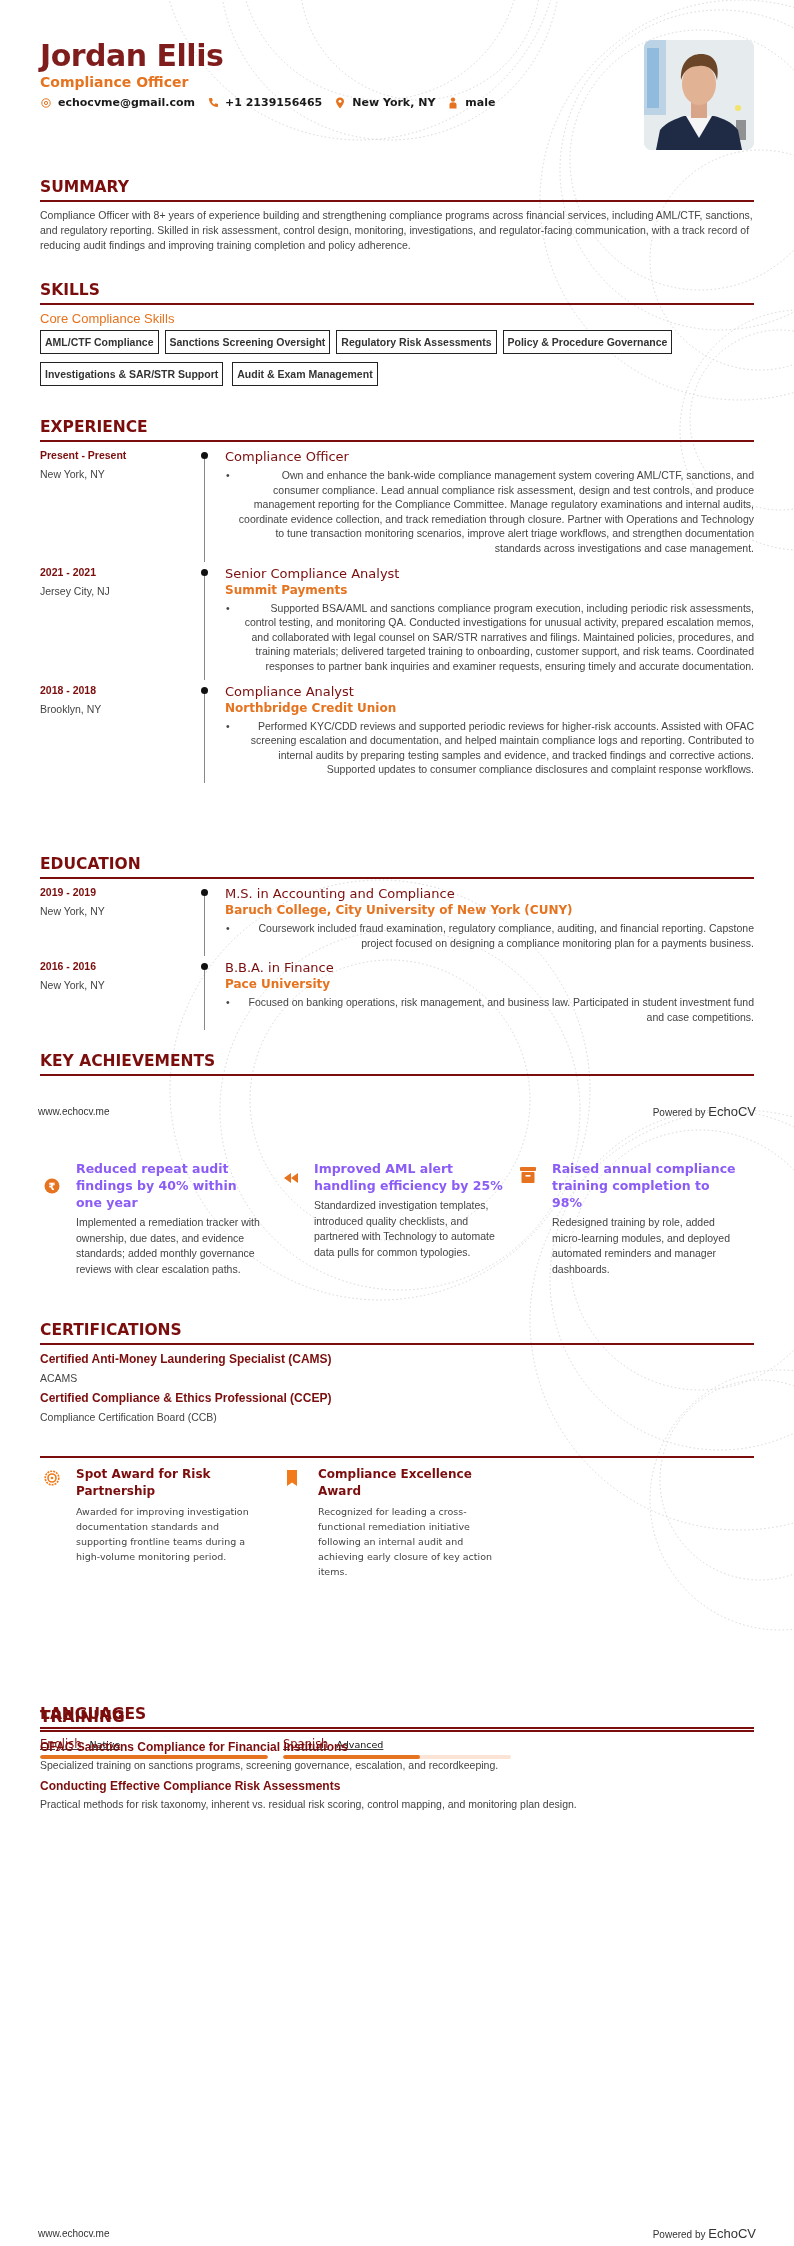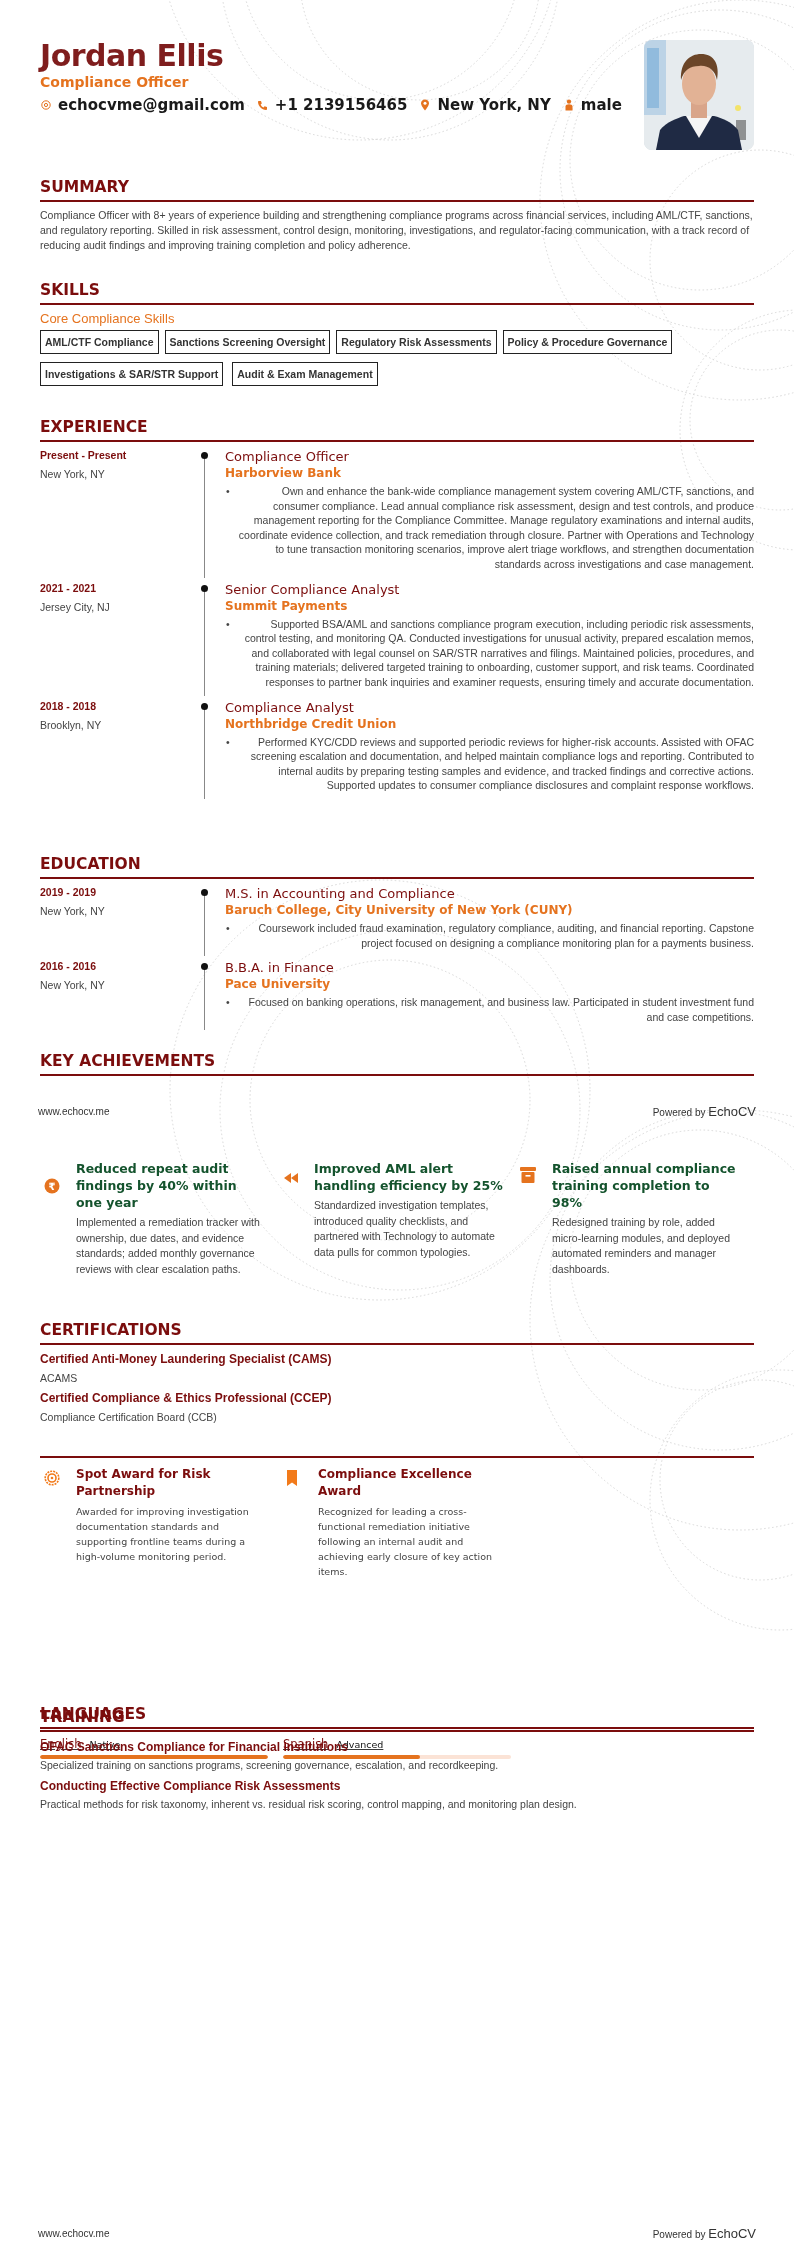--- a/index.html
+++ b/index.html
@@ -4,21 +4,21 @@
 <style>
   * { box-sizing: border-box; margin: 0; padding: 0; }
   html, body { width: 794px; background: #fff; }
   body { position: relative; height: 2246px; font-family: "Liberation Sans", sans-serif; color: #3a3a3a; overflow: hidden; }
   .bg-rings { position: absolute; left: 0; top: 0; width: 794px; height: 2246px; pointer-events: none; z-index: 0; }
 
   
   .header { position: relative; height: 160px; }
   .name { position: absolute; left: 40px; top: 38px; font-family: "DejaVu Sans", sans-serif; font-weight: bold; font-size: 30px; color: #7f1d1d; letter-spacing: -0.5px; }
   .jobtitle { position: absolute; left: 40px; top: 74px; font-family: "DejaVu Sans", sans-serif; font-weight: bold; font-size: 14px; color: #e5731f; }
-  .contacts { position: absolute; left: 40px; top: 96px; display: flex; align-items: center; font-size: 15px; font-weight: bold; color: #1a1a1a; font-family: "DejaVu Sans", sans-serif; }
+  .contacts { position: absolute; left: 40px; top: 96px; display: flex; align-items: center; font-size: 11px; font-weight: bold; color: #1a1a1a; font-family: "DejaVu Sans", sans-serif; }
   .contact { display: flex; align-items: center; margin-right: 12px; }
   .contact .ic { width: 12px; height: 12px; margin-right: 6px; display: inline-flex; align-items: center; justify-content: center; }
   .photo { position: absolute; left: 644px; top: 40px; width: 110px; height: 110px; border-radius: 8px; overflow: hidden; background: linear-gradient(135deg, #dfe8ee 0%, #cdd8e0 40%, #e9ebe6 100%); }
 
   
   .section { position: absolute; left: 40px; width: 714px; }
   .sec-title { font-family: "DejaVu Sans", sans-serif; font-weight: bold; font-size: 15.5px; color: #7b0d0d; letter-spacing: 0; }
   .sec-rule { height: 2px; background: #7b0d0d; margin-top: 4px; }
   .body-text { font-size: 10.5px; line-height: 15px; color: #444; }
 
@@ -43,21 +43,21 @@
 
   
   .footer-band { position: absolute; left: 0; width: 794px; height: 50px; display: flex; justify-content: space-between; align-items: center; padding: 0 38px; font-size: 10px; color: #333; font-family: "Liberation Sans", sans-serif; }
   .powered strong { font-weight: normal; font-size: 13px; color: #333; }
 
   
   .ach-grid { display: flex; }
   .ach { width: 242px; display: flex; }
   .ach .ic { width: 36px; padding-top: 18px; padding-left: 4px; }
   .ach-body { width: 190px; }
-  .ach-title { font-family: "DejaVu Sans", sans-serif; font-weight: bold; font-size: 12.5px; line-height: 17px; color: #14532d; }
+  .ach-title { font-family: "DejaVu Sans", sans-serif; font-weight: bold; font-size: 12.5px; line-height: 17px; color: #8b5cf6; }
   .ach-desc { font-size: 10.5px; line-height: 15.5px; color: #444; margin-top: 4px; }
 
   
   .cert-name { font-family: "Liberation Sans", sans-serif; font-weight: bold; font-size: 12px; color: #7b0d0d; margin-top: 7px; }
   .cert-org { font-size: 10.5px; color: #444; margin-top: 6px; }
 
   
   .awards-grid { display: flex; margin-top: 8px; }
   .award { width: 242px; display: flex; }
   .award .ic { width: 36px; padding-top: 4px; padding-left: 4px; }
@@ -186,21 +186,20 @@
 
   <div class="tl-item" style="margin-top:7px;">
     <div class="tl-left">
       <div class="tl-date">Present - Present</div>
       <div class="tl-loc">New York, NY</div>
     </div>
     <div class="tl-line"></div>
     <div class="tl-dot"></div>
     <div class="tl-right">
       <div class="tl-role">Compliance Officer</div>
-      <div class="tl-org">Harborview Bank</div>
       <ul class="tl-bullets">
           <li>Own and enhance the bank-wide compliance management system covering AML/CTF, sanctions, and consumer compliance. Lead annual compliance risk assessment, design and test controls, and produce management reporting for the Compliance Committee. Manage regulatory examinations and internal audits, coordinate evidence collection, and track remediation through closure. Partner with Operations and Technology to tune transaction monitoring scenarios, improve alert triage workflows, and strengthen documentation standards across investigations and case management.</li>
         </ul>
     </div>
   </div>
 
   <div class="tl-item" style="margin-top:10px;">
     <div class="tl-left">
       <div class="tl-date">2021 - 2021</div>
       <div class="tl-loc">Jersey City, NJ</div>

